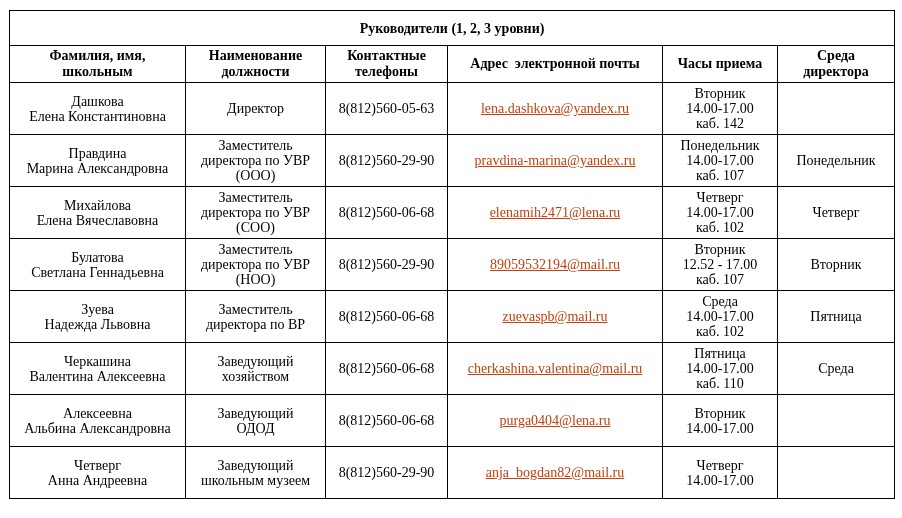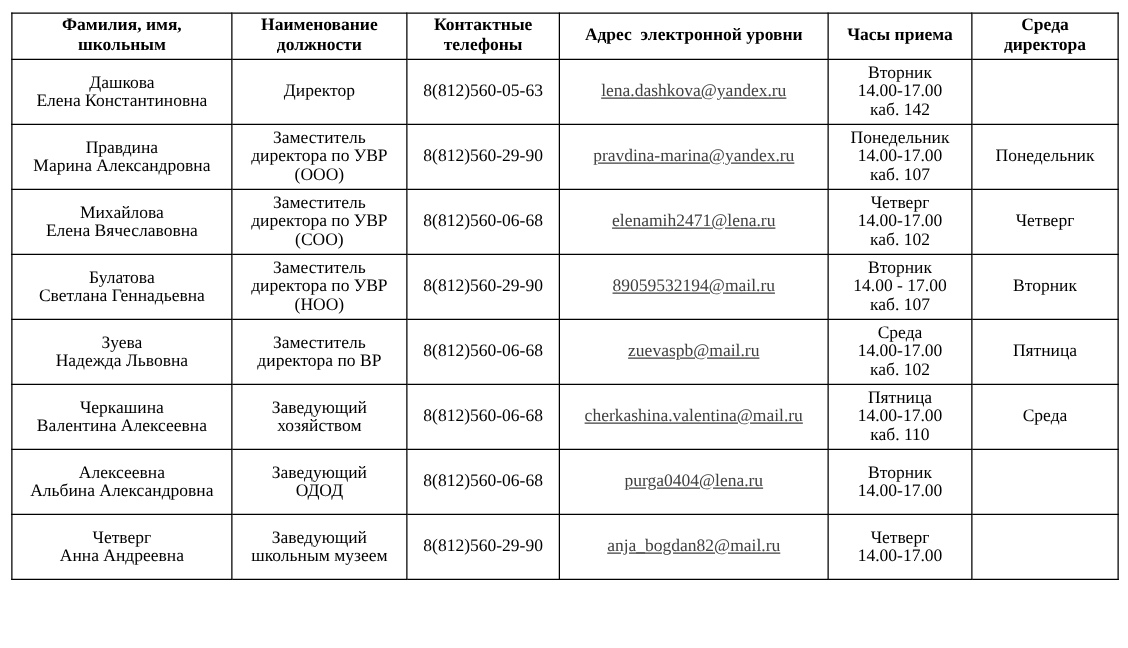--- a/index.html
+++ b/index.html
@@ -46,52 +46,55 @@
     }
     .head-row th.mid {
       vertical-align: middle;
       padding-top: 0;
     }
     tr.data-row td {
       height: 51px;
     }
     .line { display: block; }
     a.email {
-      color: #404040;
+      color: #c2410c;
       text-decoration: underline;
     }
     .hours .line { line-height: 15px; }
   </style>
 </head>
 <body>
 
 <table class="staff">
   <colgroup>
     <col style="width:176px">
     <col style="width:140px">
     <col style="width:122px">
     <col style="width:215px">
     <col style="width:115px">
     <col style="width:117px">
   </colgroup>
   <thead>
+    <tr class="title-row">
+      <th colspan="6">Руководители (1, 2, 3 уровни)</th>
+    </tr>
     <tr class="head-row">
       <th>
         <span class="line">Фамилия, имя,</span>
         <span class="line">школьным</span>
       </th>
       <th>
         <span class="line">Наименование</span>
         <span class="line">должности</span>
       </th>
       <th>
         <span class="line">Контактные</span>
         <span class="line">телефоны</span>
       </th>
-      <th class="mid" style="white-space:pre;">Адрес  электронной уровни</th>
+      <th class="mid" style="white-space:pre;">Адрес  электронной почты</th>
       <th>Часы приема</th>
       <th>
         <span class="line">Среда</span>
         <span class="line">директора</span>
       </th>
     </tr>
   </thead>
   <tbody id="rows-body">
   <tr class="data-row">
     <td>
@@ -178,21 +181,21 @@
       <span class="line">(НОО)</span>
     </td>
     <td>
       <span>8(812)560-29-90</span>
     </td>
     <td>
       <a class="email" title="89059532194@mail.ru">89059532194@mail.ru</a>
     </td>
     <td class="hours">
       <span class="line">Вторник</span>
-      <span class="line">14.00 - 17.00</span>
+      <span class="line">12.52 - 17.00</span>
       <span class="line">каб. 107</span>
     </td>
     <td>
       <span>Вторник</span>
     </td>
   </tr>
       <tr class="data-row">
     <td>
       <span class="line">Зуева</span>
       <span class="line">Надежда Львовна</span>

